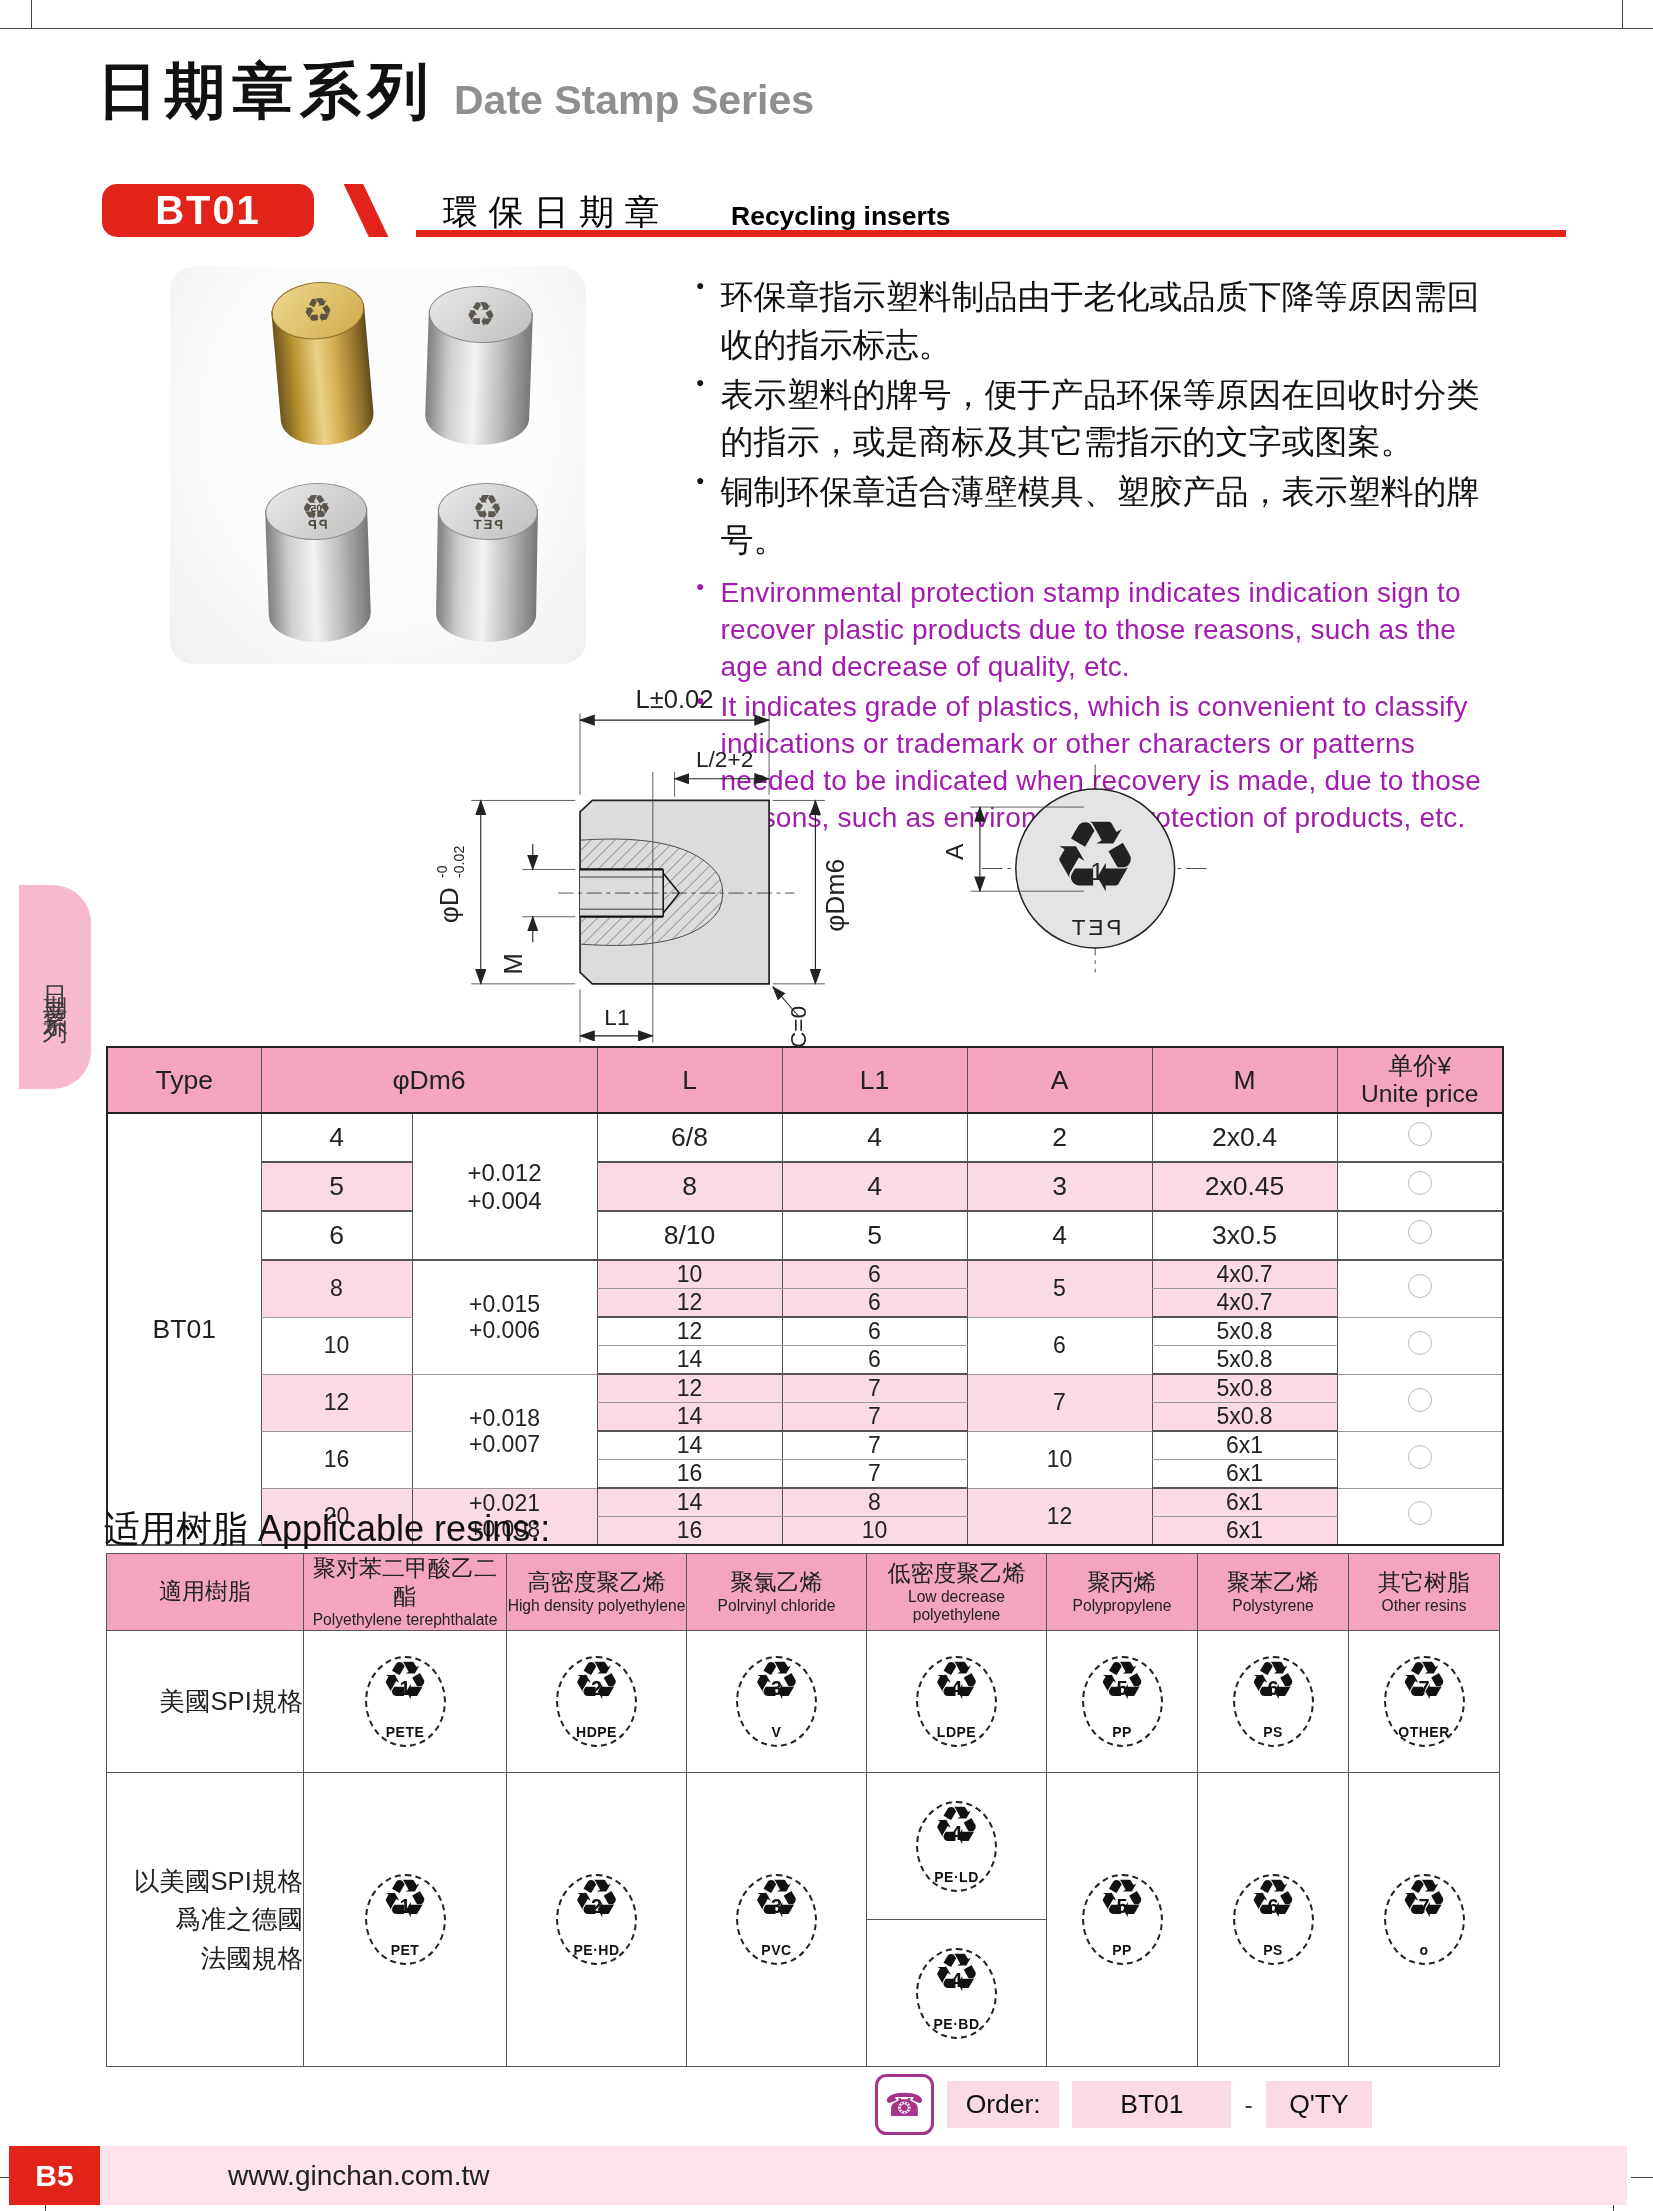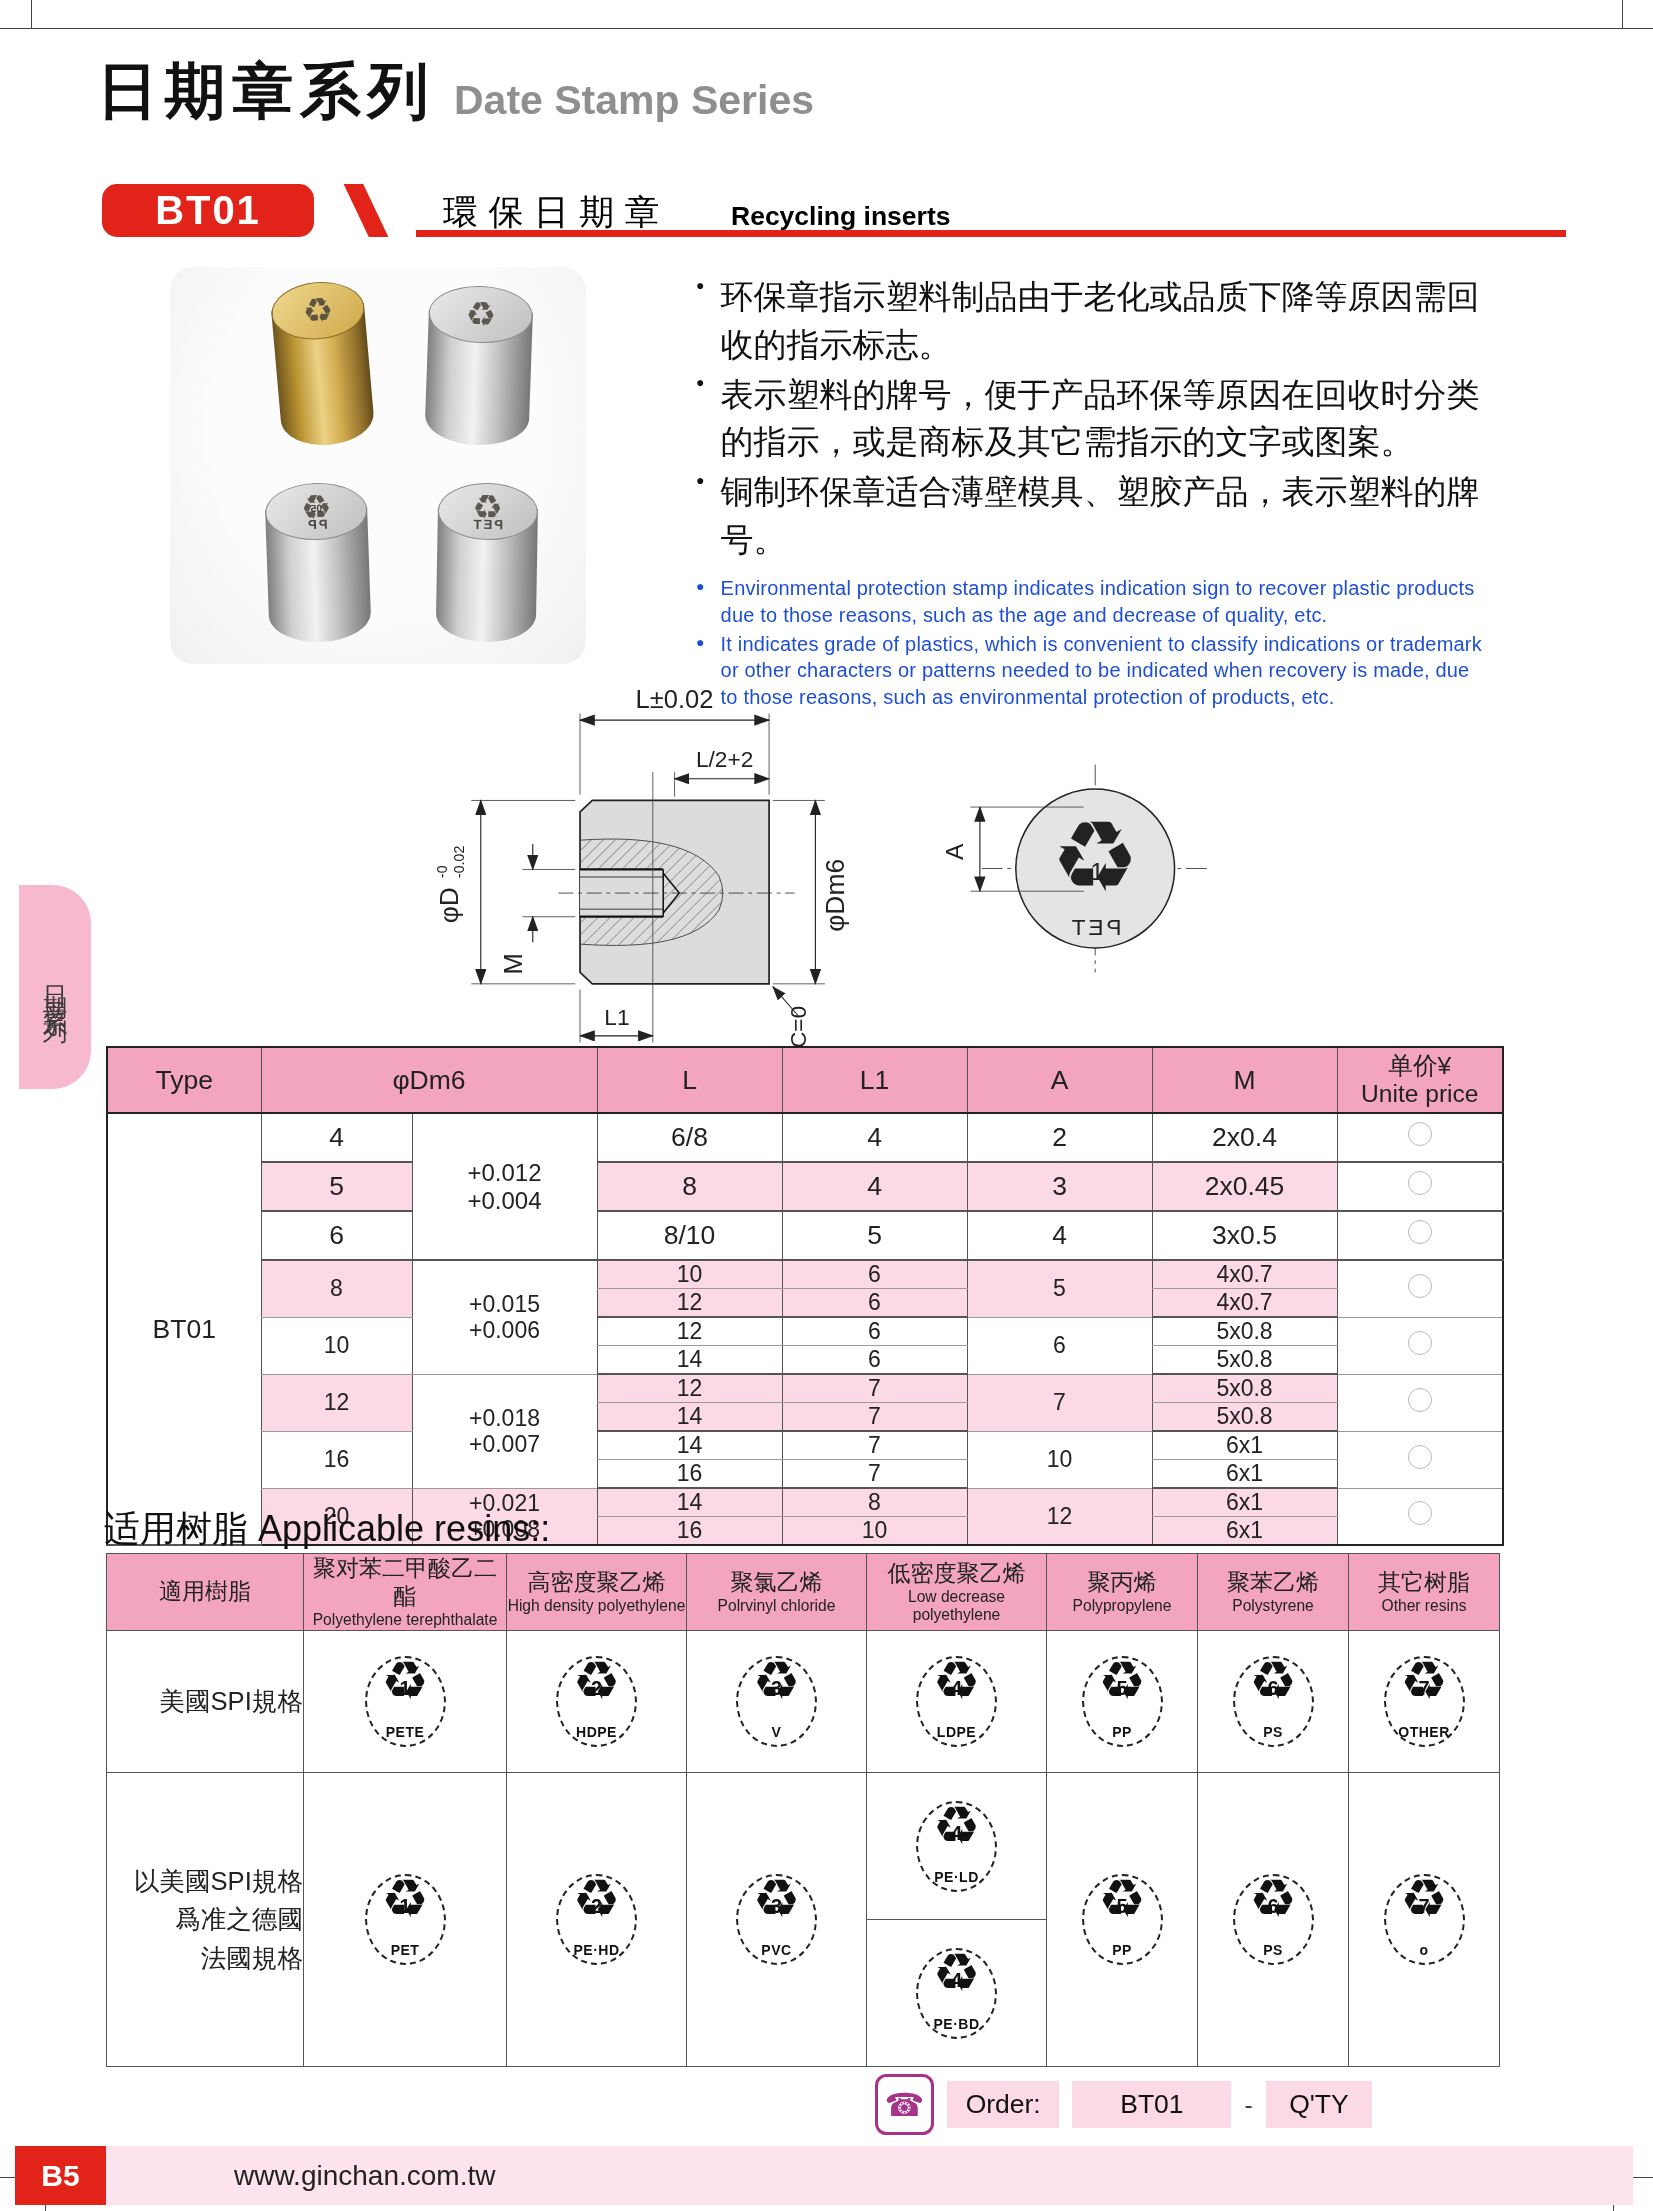--- a/index.html
+++ b/index.html
@@ -42,21 +42,21 @@
   .eng-r{font-size:34px;color:rgba(70,65,55,.85);line-height:.9;}
   .eng-n{position:absolute;top:12.3px;font-size:10.4px;font-weight:bold;color:rgba(60,55,45,.9);}
   .eng-t{font-size:13.2px;font-weight:bold;letter-spacing:1.9px;color:rgba(60,55,45,.9);margin-top:-3.8px;}
 
   
   .bullets{left:696px;top:273px;width:790px;}
   .bl{position:relative;padding-left:24.6px;}
   .bl::before{content:"●";position:absolute;left:0;top:1.9px;font-size:14px;}
   .b-zh .bl{font-size:33px;line-height:1.45;margin-bottom:1.9px;color:#111;}
   .b-en{margin-top:11.4px;}
-  .b-en .bl{font-size:20px;line-height:1.32;margin-bottom:2.8px;color:#1d4ed8;letter-spacing:0.2px;}
+  .b-en .bl{font-size:28px;line-height:1.32;margin-bottom:2.8px;color:#a21caf;letter-spacing:0.2px;}
 
   
   .sidetab{left:19px;top:885px;width:72px;height:204px;background:#f6b9d0;
            border-radius:0 38px 38px 0;display:flex;align-items:center;justify-content:center;}
   .sidetab span{writing-mode:vertical-rl;font-size:24.6px;letter-spacing:8.5px;color:#3a3a3a;}
 
   
   .spec{left:106px;top:1046px;width:1394px;border-collapse:collapse;table-layout:fixed;}
   .spec th,.spec td{border-left:1.3px solid #555;text-align:center;vertical-align:middle;
                     padding:0;font-size:26.5px;color:#222;}
@@ -103,21 +103,21 @@
   .orderrow{left:875px;top:2074px;display:flex;align-items:center;gap:13.2px;}
   .phonebox{width:53px;height:55px;border:3.8px solid #a43389;border-radius:11.4px;background:#fff;
             display:flex;align-items:center;justify-content:center;}
   .phonebox span{font-size:32px;color:#a43389;line-height:1;}
   .obox{background:#fbd9e7;height:47px;display:flex;align-items:center;justify-content:center;
         font-size:26.5px;color:#111;}
   .o1{width:112px;} .o2{width:159px;} .o3{width:106px;}
   .odash{font-size:24.6px;color:#333;}
 
   
-  .footer{left:15px;top:2146px;width:1618px;height:59px;background:#fde3ee;display:flex;align-items:center;}
+  .footer{left:9px;top:2146px;width:1618px;height:59px;background:#fde3ee;display:flex;align-items:center;}
   .b5{width:91px;height:59px;background:#e2231a;display:flex;align-items:center;justify-content:center;
       color:#fff;font-weight:bold;font-size:30px;}
   .furl{margin-left:128px;font-size:28px;color:#222;}
   .ftel{margin-left:auto;margin-right:303px;font-size:28px;color:#222;display:flex;gap:40px;}
 
   
   .drw{left:416px;top:653px;}
   svg text{font-family:"Liberation Sans", sans-serif;fill:#222;}
 </style>
 </head>

